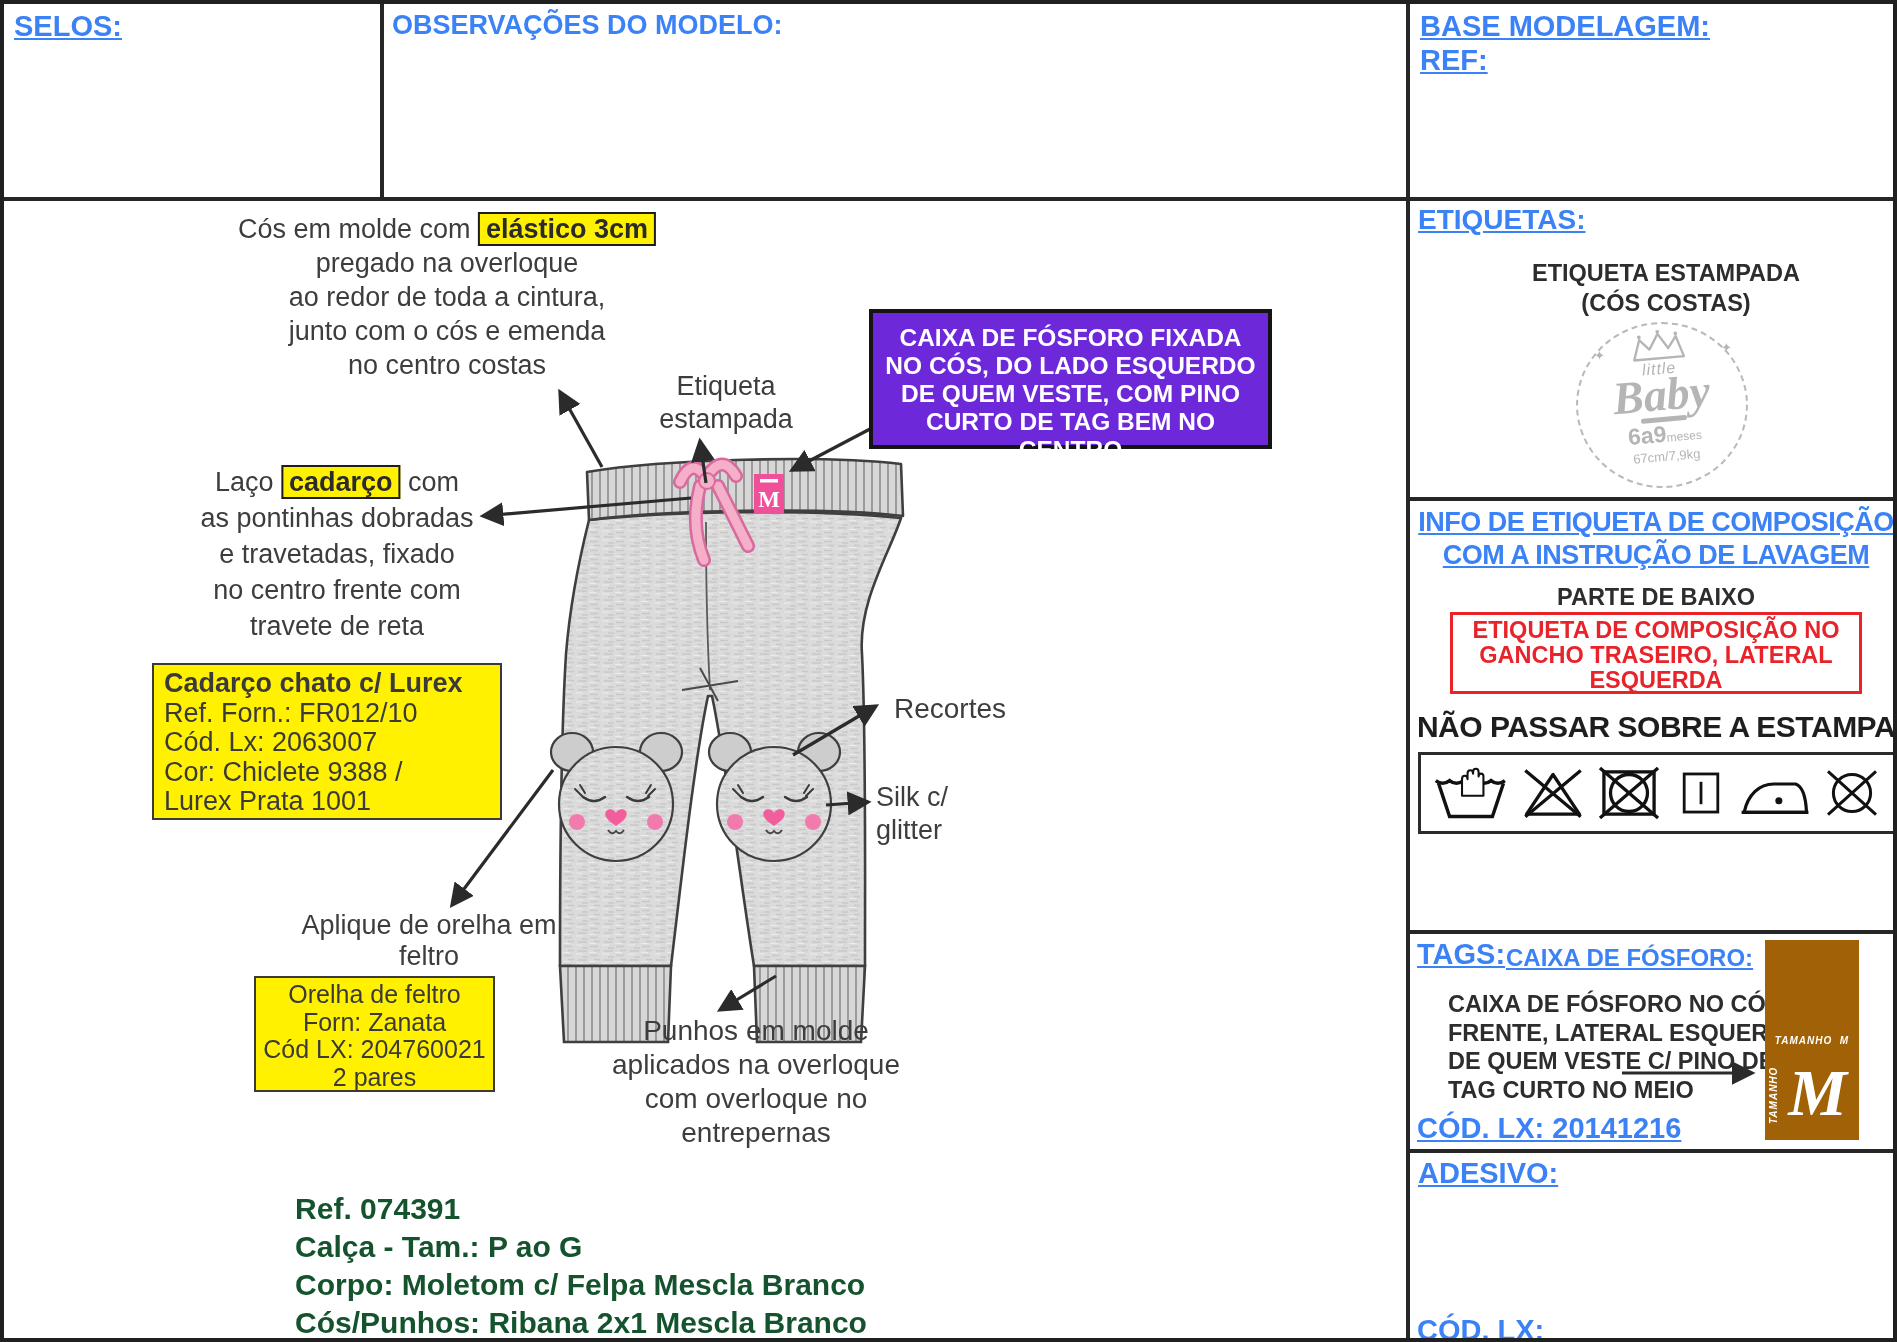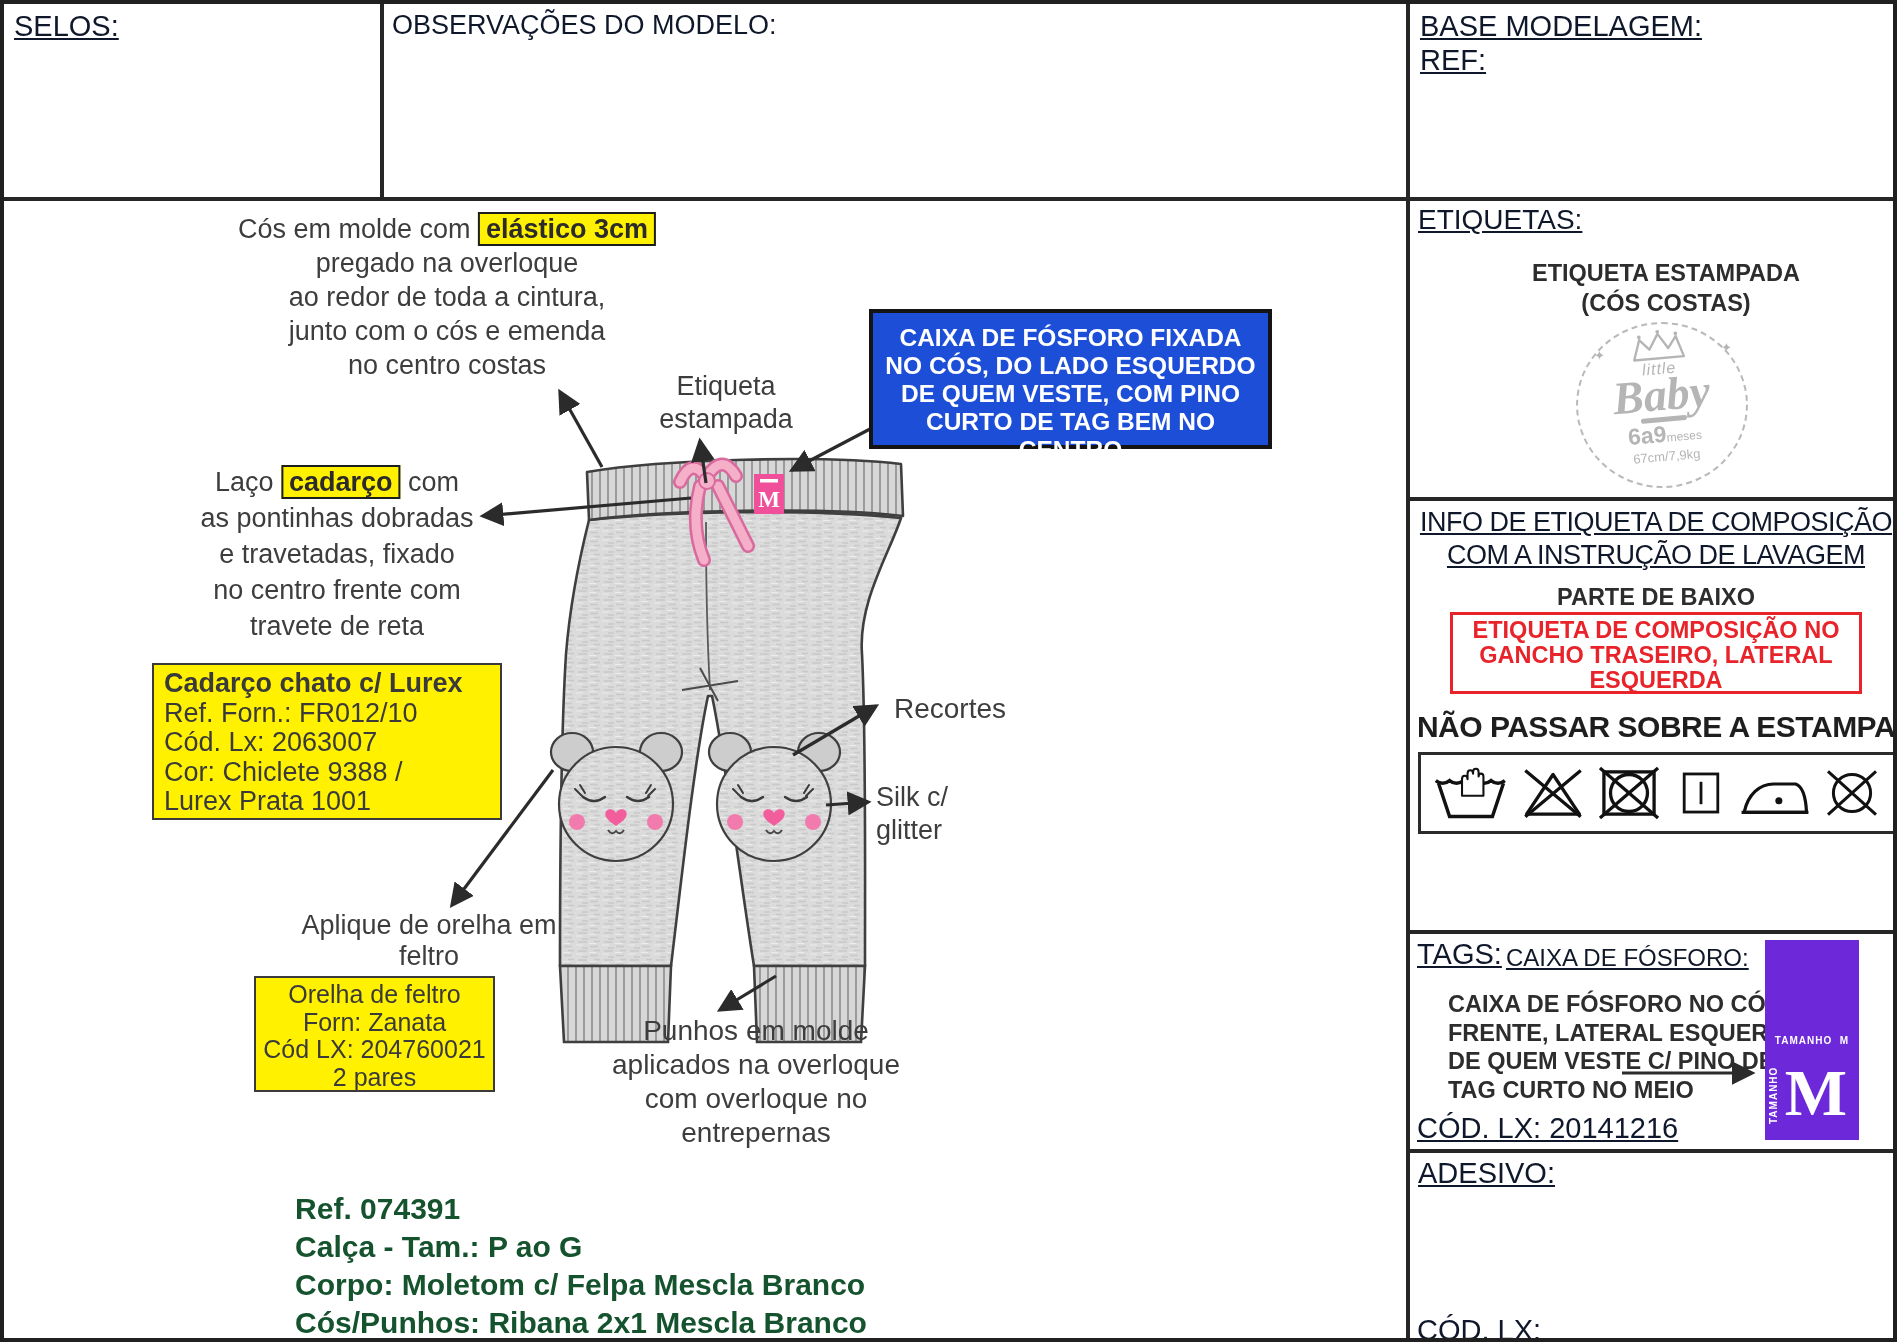--- a/index.html
+++ b/index.html
@@ -8,44 +8,44 @@
     border:4px solid #202020;background:#fff;overflow:hidden;
     font-family:"Liberation Sans", sans-serif;color:#3d3d3d;
   }
   .abs{position:absolute;}
   .ctr{transform:translateX(-50%);text-align:center;}
   .nowrap{white-space:nowrap;}
   
   .hline{position:absolute;background:#262626;height:4px;}
   .vline{position:absolute;background:#262626;width:4px;}
   
-  .redhead{color:#0f172a;font-weight:normal;white-space:nowrap;}
+  .redhead{color:#3b82f6;font-weight:bold;white-space:nowrap;}
   .und{text-decoration:underline;}
   
   .ann{font-size:27px;line-height:34px;color:#3d3d3d;}
   .hl{background:#fff100;border:2px solid #1d1d1d;font-weight:bold;color:#2b2b2b;
       padding:0 6px;display:inline-block;line-height:30px;}
   .ybox{background:#fff100;border:2px solid #3a3a3a;color:#3a3a3a;box-sizing:border-box;}
-  .pinkbox{background:#1d4ed8;border:4px solid #141414;color:#fff;font-weight:bold;
+  .pinkbox{background:#6d28d9;border:4px solid #141414;color:#fff;font-weight:bold;
       box-sizing:border-box;text-align:center;}
   .footer{font-weight:bold;color:#14532d;font-size:30px;line-height:38px;text-align:left;white-space:nowrap;}
   .blackbold{color:#2d2d2d;font-weight:bold;}
   .redboxed{border:3px solid #e8232a;color:#e8232a;font-weight:bold;text-align:center;box-sizing:border-box;}
   .carestrip{border:3px solid #2b2b2b;background:#fff;box-sizing:border-box;
       display:flex;align-items:center;justify-content:space-between;padding:0 12px;}
   .logo{border:2px dashed #b9b9b9;border-radius:50%;box-sizing:border-box;
       display:flex;flex-direction:column;align-items:center;color:#b5b5b5;position:absolute;}
   .logo .baby{font-family:"Liberation Serif", serif;font-style:italic;font-weight:bold;
       font-size:46px;line-height:38px;}
   .logo .little{font-style:italic;font-size:16px;line-height:14px;letter-spacing:1px;}
   .logo .bar{width:46px;height:5px;background:#b5b5b5;border-radius:2px;margin-top:3px;}
   .logo .age{font-weight:bold;font-size:23px;line-height:24px;}
   .logo .age small{font-weight:normal;font-size:12px;}
   .logo .meas{font-size:13px;line-height:14px;}
-  .tag{background:#6d28d9;color:#fff;box-sizing:border-box;}
+  .tag{background:#a16207;color:#fff;box-sizing:border-box;font-style:italic;}
   .tag .toplab{position:absolute;top:95px;left:0;width:100%;text-align:center;
       font-size:10px;font-weight:bold;letter-spacing:1px;white-space:nowrap;}
   .tag .sidelab{position:absolute;left:14px;bottom:16px;transform-origin:left bottom;
       transform:rotate(-90deg);font-size:10px;font-weight:bold;letter-spacing:1px;}
   .tag .bigM{position:absolute;right:12px;bottom:14px;font-family:"Liberation Serif", serif;
       font-weight:bold;font-size:66px;line-height:66px;}
 </style>
 </head>
 <body>
 

